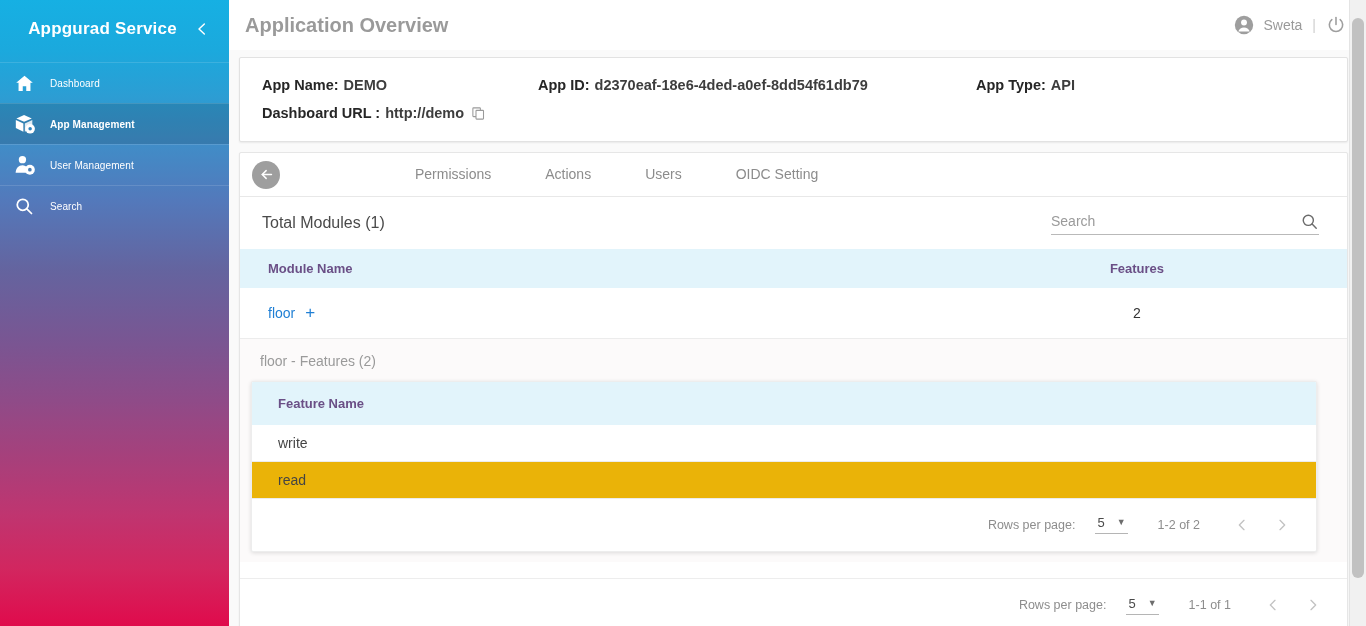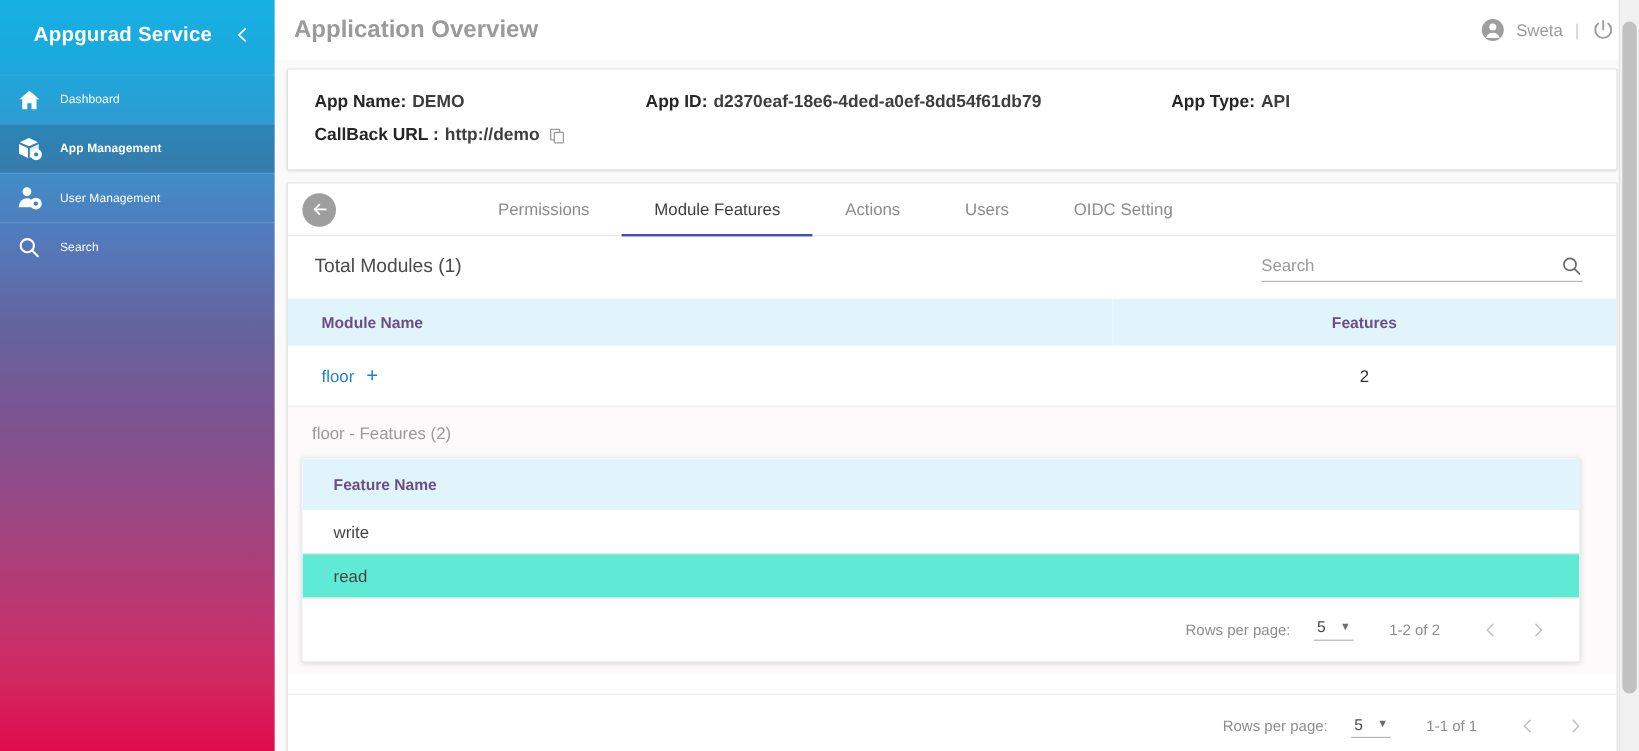--- a/index.html
+++ b/index.html
@@ -330,21 +330,21 @@
     box-sizing: border-box;
   }
   .ftable tbody td {
     font-size: 14px;
     color: #444;
     padding: 10px 0 10px 26px;
     height: 32px;
     border-bottom: 1px solid #ececec;
     box-sizing: border-box;
   }
-  .ftable tbody tr.alt td { background: #5eead4; }
+  .ftable tbody tr.alt td { background: #eab308; }
 
   .paginator {
     display: flex;
     align-items: center;
     justify-content: flex-end;
     height: 52px;
     padding-right: 14px;
     box-sizing: border-box;
     font-size: 12.5px;
     color: #8d8d8d;
@@ -496,21 +496,21 @@
           <span class="info-key">App ID:</span>
           <span class="info-val">d2370eaf-18e6-4ded-a0ef-8dd54f61db79</span>
         </div>
         <div class="info-cell">
           <span class="info-key">App Type:</span>
           <span class="info-val">API</span>
         </div>
       </div>
       <div class="info-row">
         <div class="info-cell">
-          <span class="info-key">CallBack URL :</span>
+          <span class="info-key">Dashboard URL :</span>
           <span class="info-val">http://demo</span>
           <span class="copy-icon">
             <svg width="15" height="15" viewBox="0 0 24 24" fill="none" stroke="#9a9a9a" stroke-width="1.7">
               <rect x="3" y="3" width="12" height="14" rx="1" fill="#fdfdfd"></rect>
               <rect x="8" y="7" width="12" height="14" rx="1" fill="#ffffff"></rect>
             </svg>
           </span>
         </div>
       </div>
     </div>
@@ -519,21 +519,20 @@
 
       <div class="tabs-row">
         <div class="back-btn">
           <svg width="17" height="17" viewBox="0 0 24 24" fill="none" stroke="currentColor" stroke-width="2.1" stroke-linecap="round" stroke-linejoin="round">
             <path d="M19 12 H6"></path>
             <path d="M11.5 6.5 L6 12 L11.5 17.5"></path>
           </svg>
         </div>
         <div class="tabs">
           <div class="tab">Permissions</div>
-          <div class="tab active">Module Features</div>
           <div class="tab">Actions</div>
           <div class="tab">Users</div>
           <div class="tab">OIDC Setting</div>
         </div>
       </div>
 
       <div class="table-head-row">
         <div class="total-modules">Total Modules (1)</div>
         <div class="search-box">
           <input class="search-input" type="text" placeholder="Search" style="">

